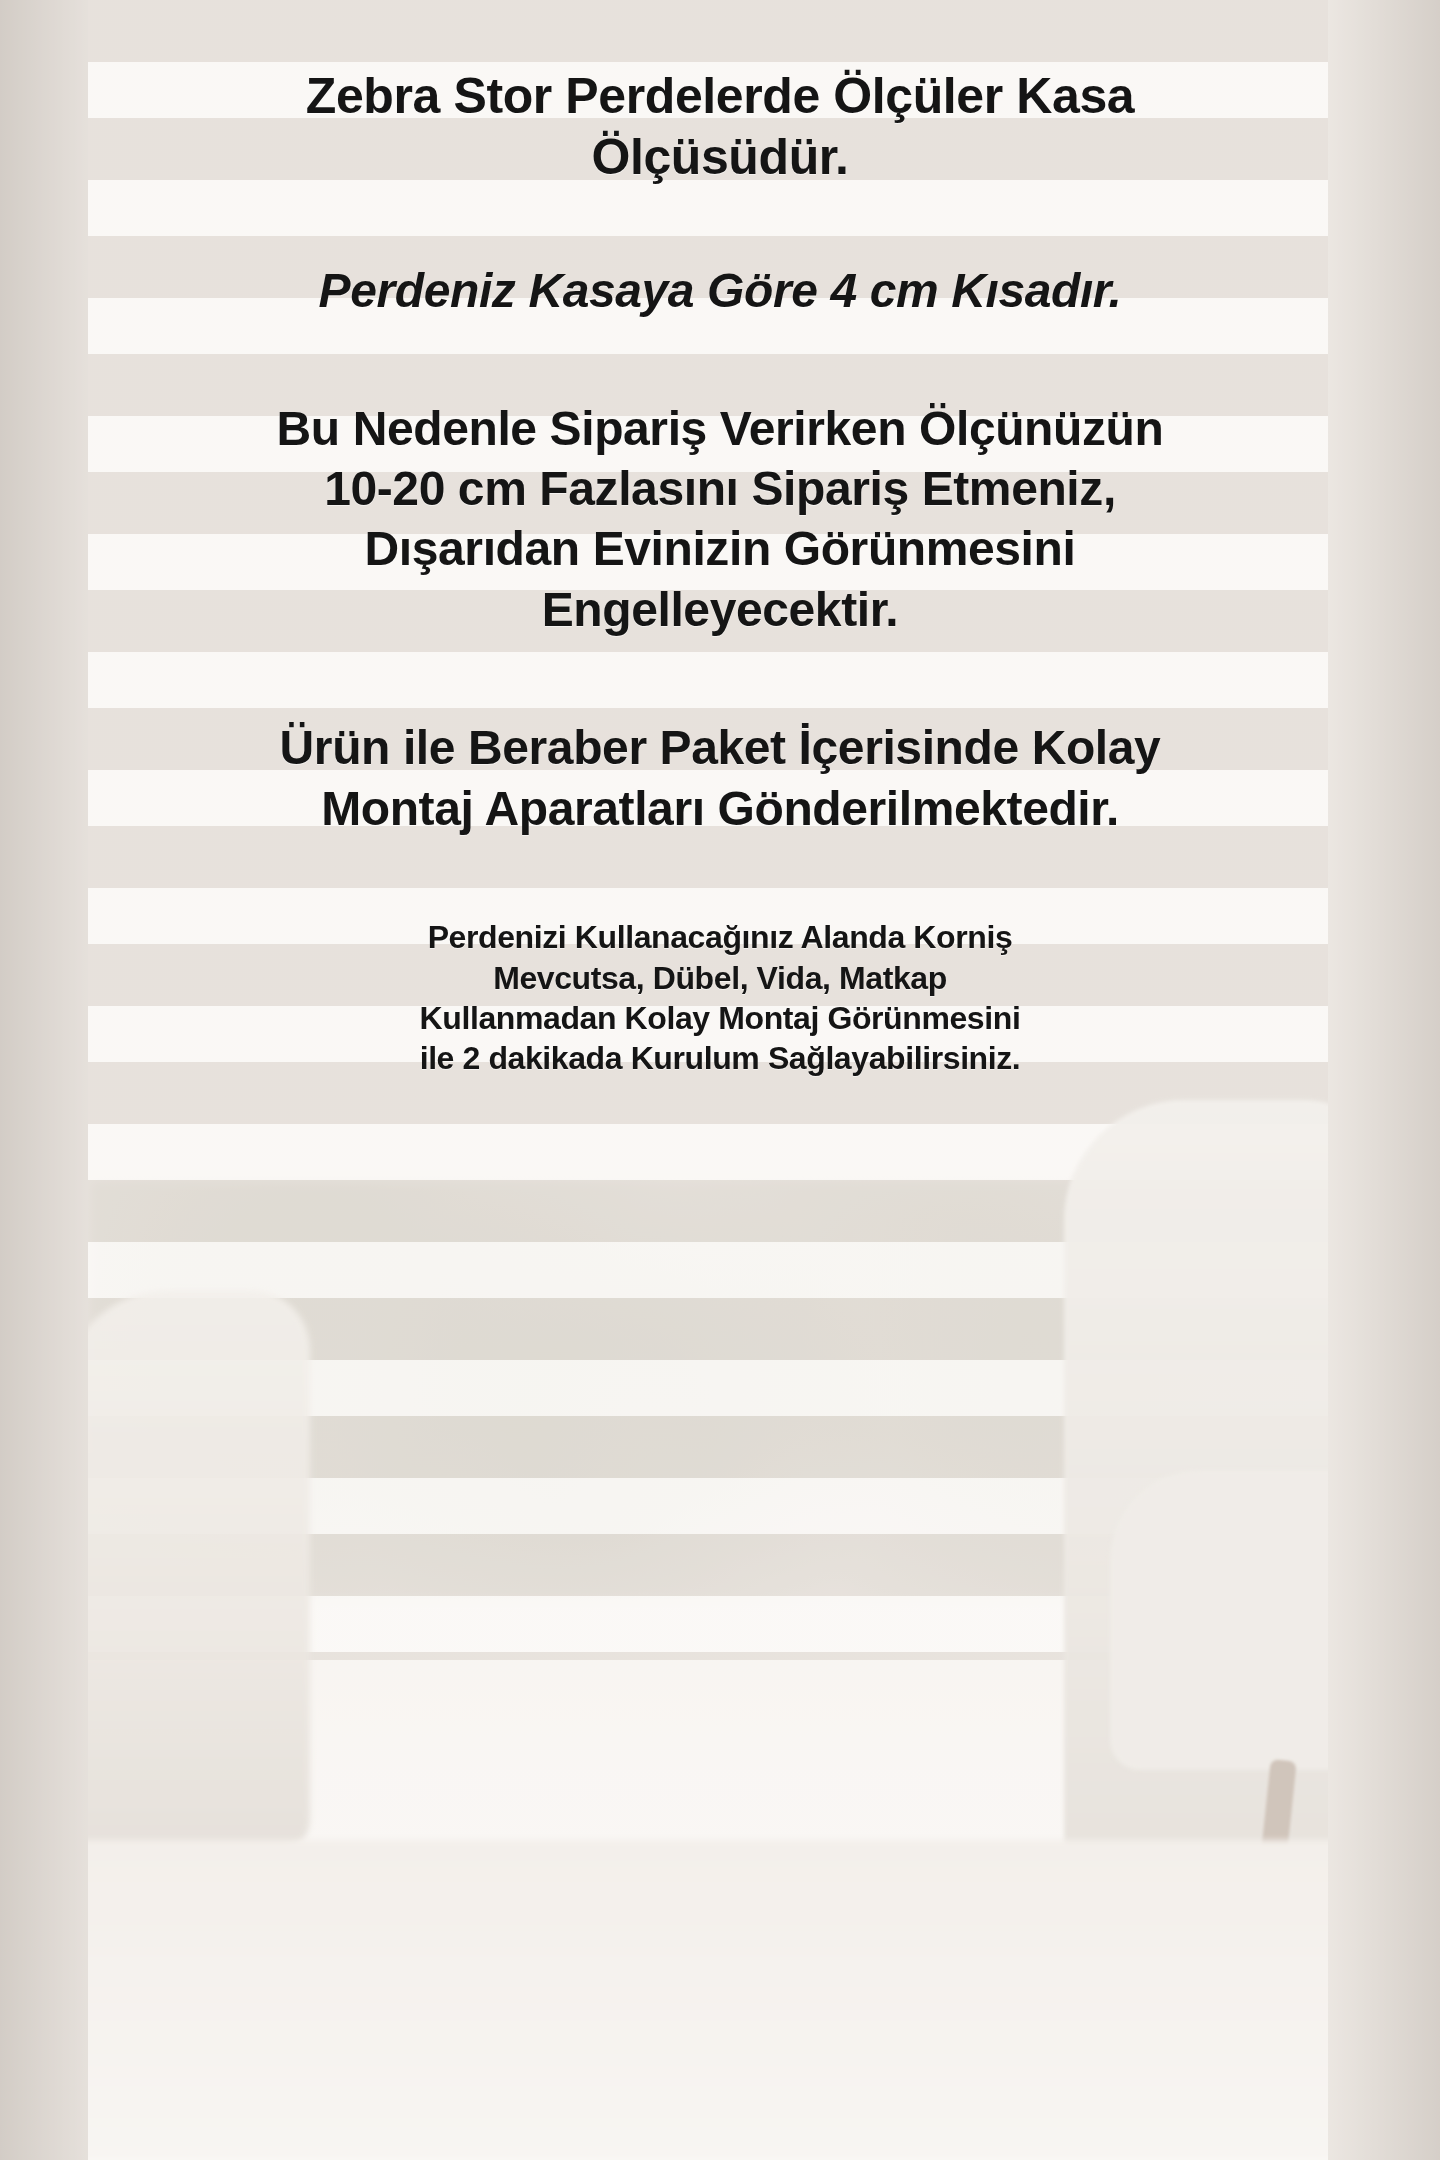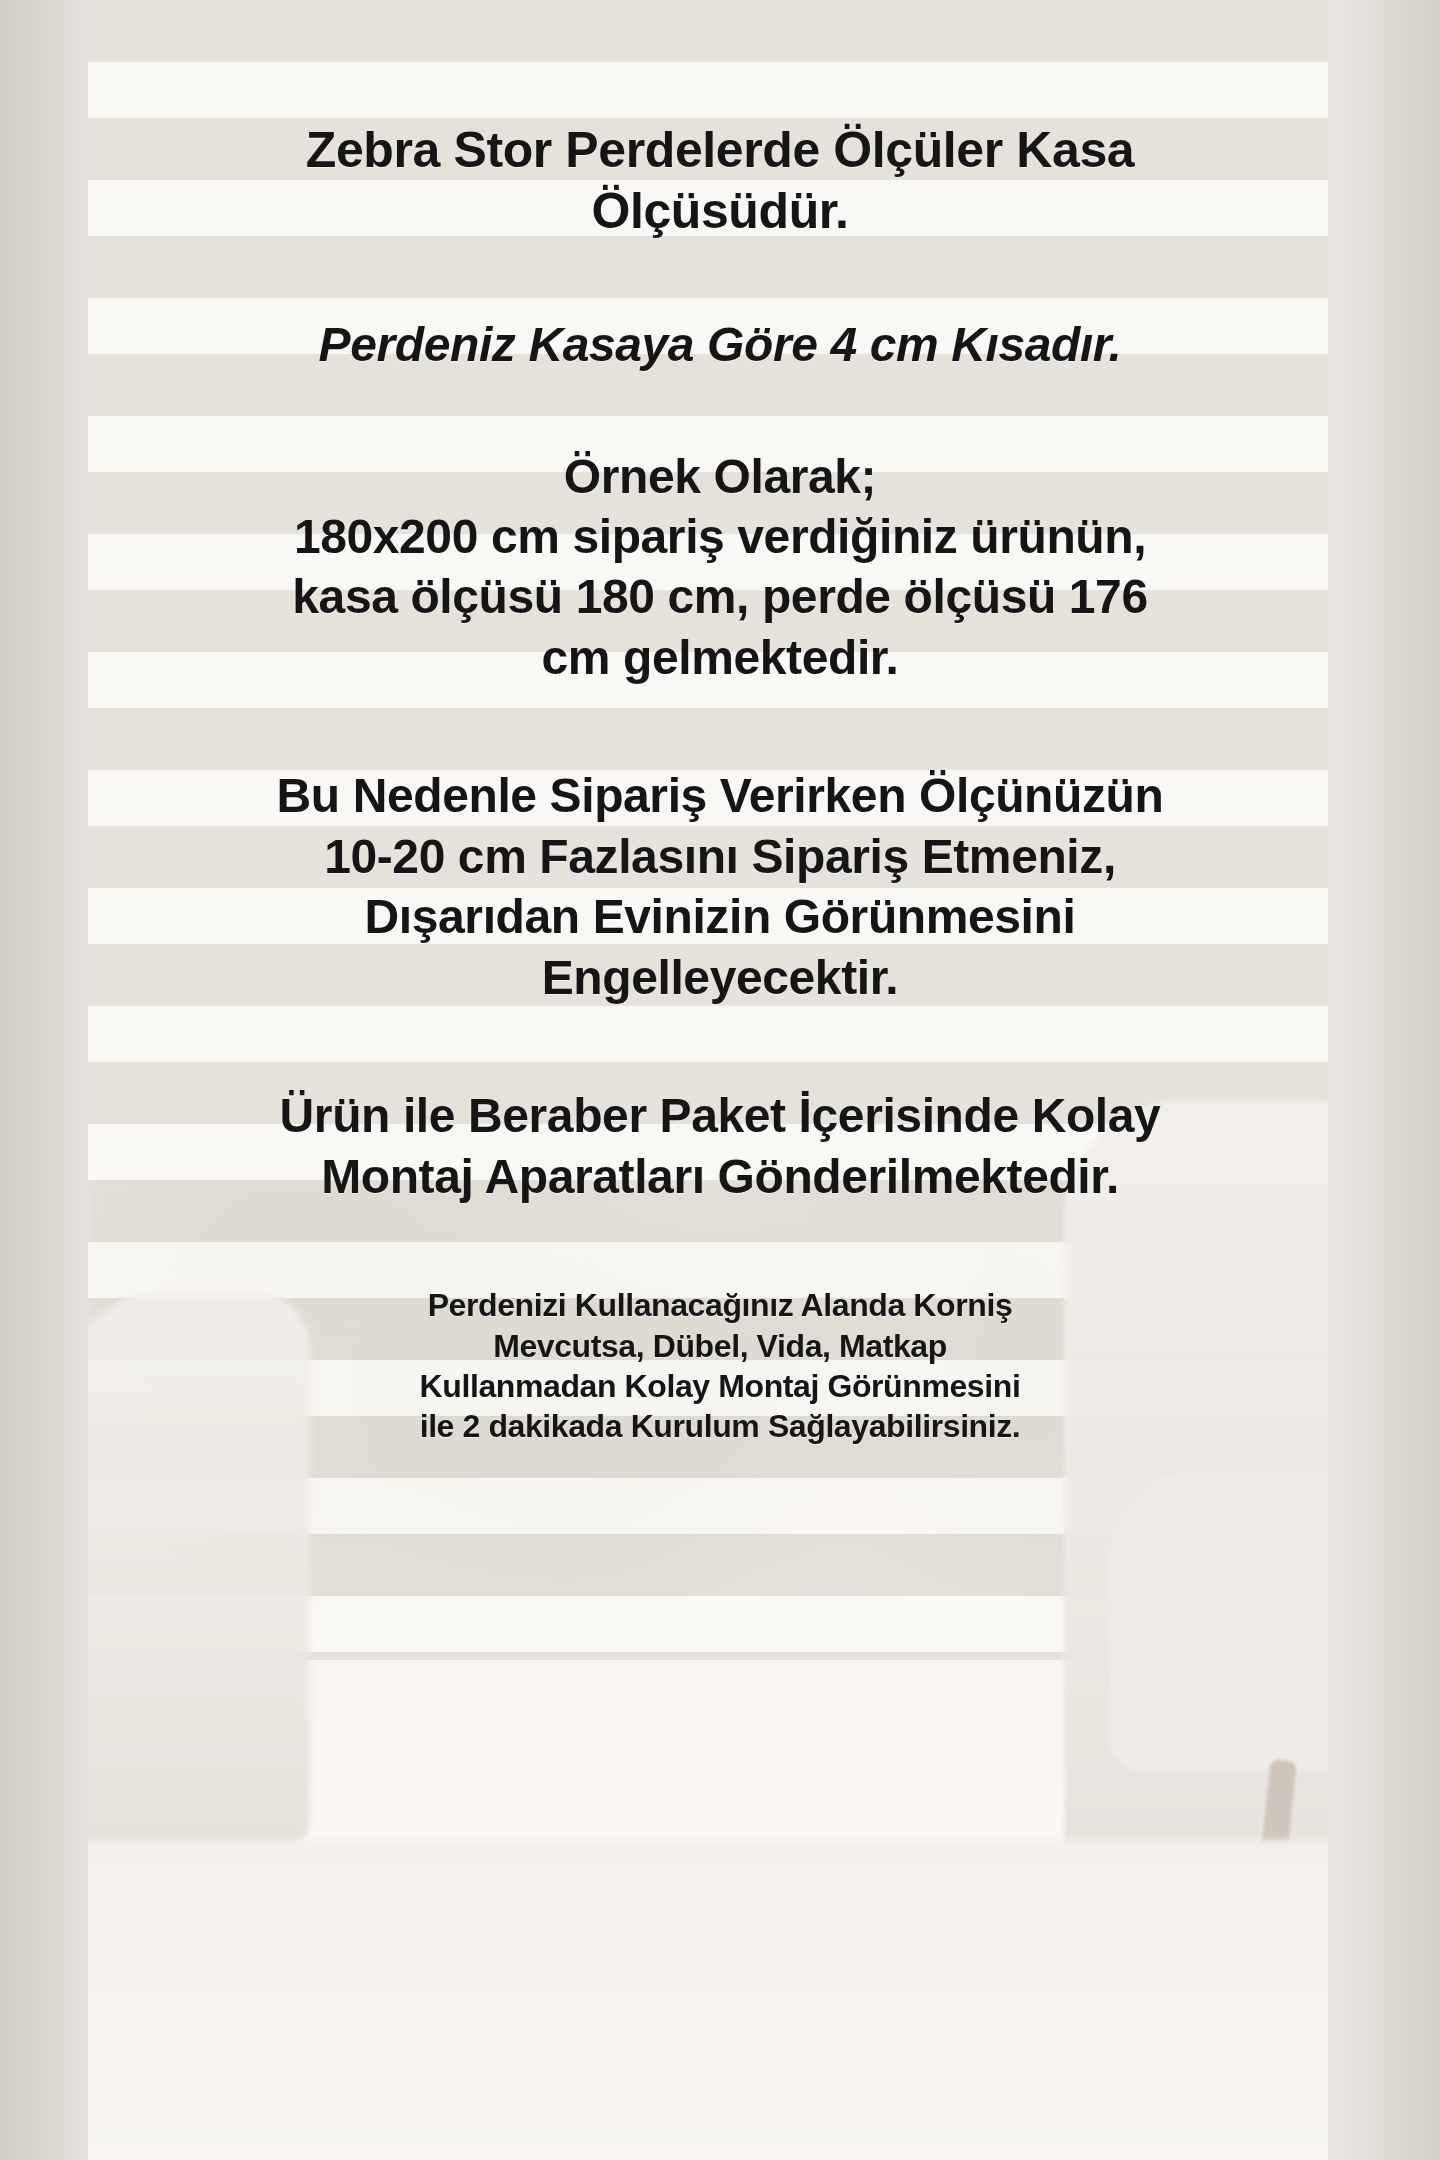--- a/index.html
+++ b/index.html
@@ -150,21 +150,21 @@
     background: rgba(250,248,246,0.40);
   }
 
   
   .content {
     position: absolute;
     left: 0;
     top: 0;
     width: 1440px;
     height: 2160px;
-    padding: 120px 80px 0 80px;
+    padding: 66px 80px 0 80px;
     box-sizing: border-box;
     text-align: center;
     color: #1b1b1b;
   }
 
   .para {
     font-weight: 700;
     letter-spacing: -0.4px;
     color: #151515;
     text-shadow: 0 1px 0 rgba(255,255,255,0.55);
@@ -200,26 +200,20 @@
 
     <p class="para p1">
       <span class="line">Zebra Stor Perdelerde Ölçüler Kasa</span>
       <span class="line">Ölçüsüdür.</span>
     </p>
 
     <p class="para p2">
       <span class="line">Perdeniz Kasaya Göre 4 cm Kısadır.</span>
     </p>
 
-    <p class="para p3">
-      <span class="line">Örnek Olarak;</span>
-      <span class="line">180x200 cm sipariş verdiğiniz ürünün,</span>
-      <span class="line">kasa ölçüsü 180 cm, perde ölçüsü 176</span>
-      <span class="line">cm gelmektedir.</span>
-    </p>
 
     <p class="para p4">
       <span class="line">Bu Nedenle Sipariş Verirken Ölçünüzün</span>
       <span class="line">10-20 cm Fazlasını Sipariş Etmeniz,</span>
       <span class="line">Dışarıdan Evinizin Görünmesini</span>
       <span class="line">Engelleyecektir.</span>
     </p>
 
     <p class="para p5">
       <span class="line">Ürün ile Beraber Paket İçerisinde Kolay</span>

